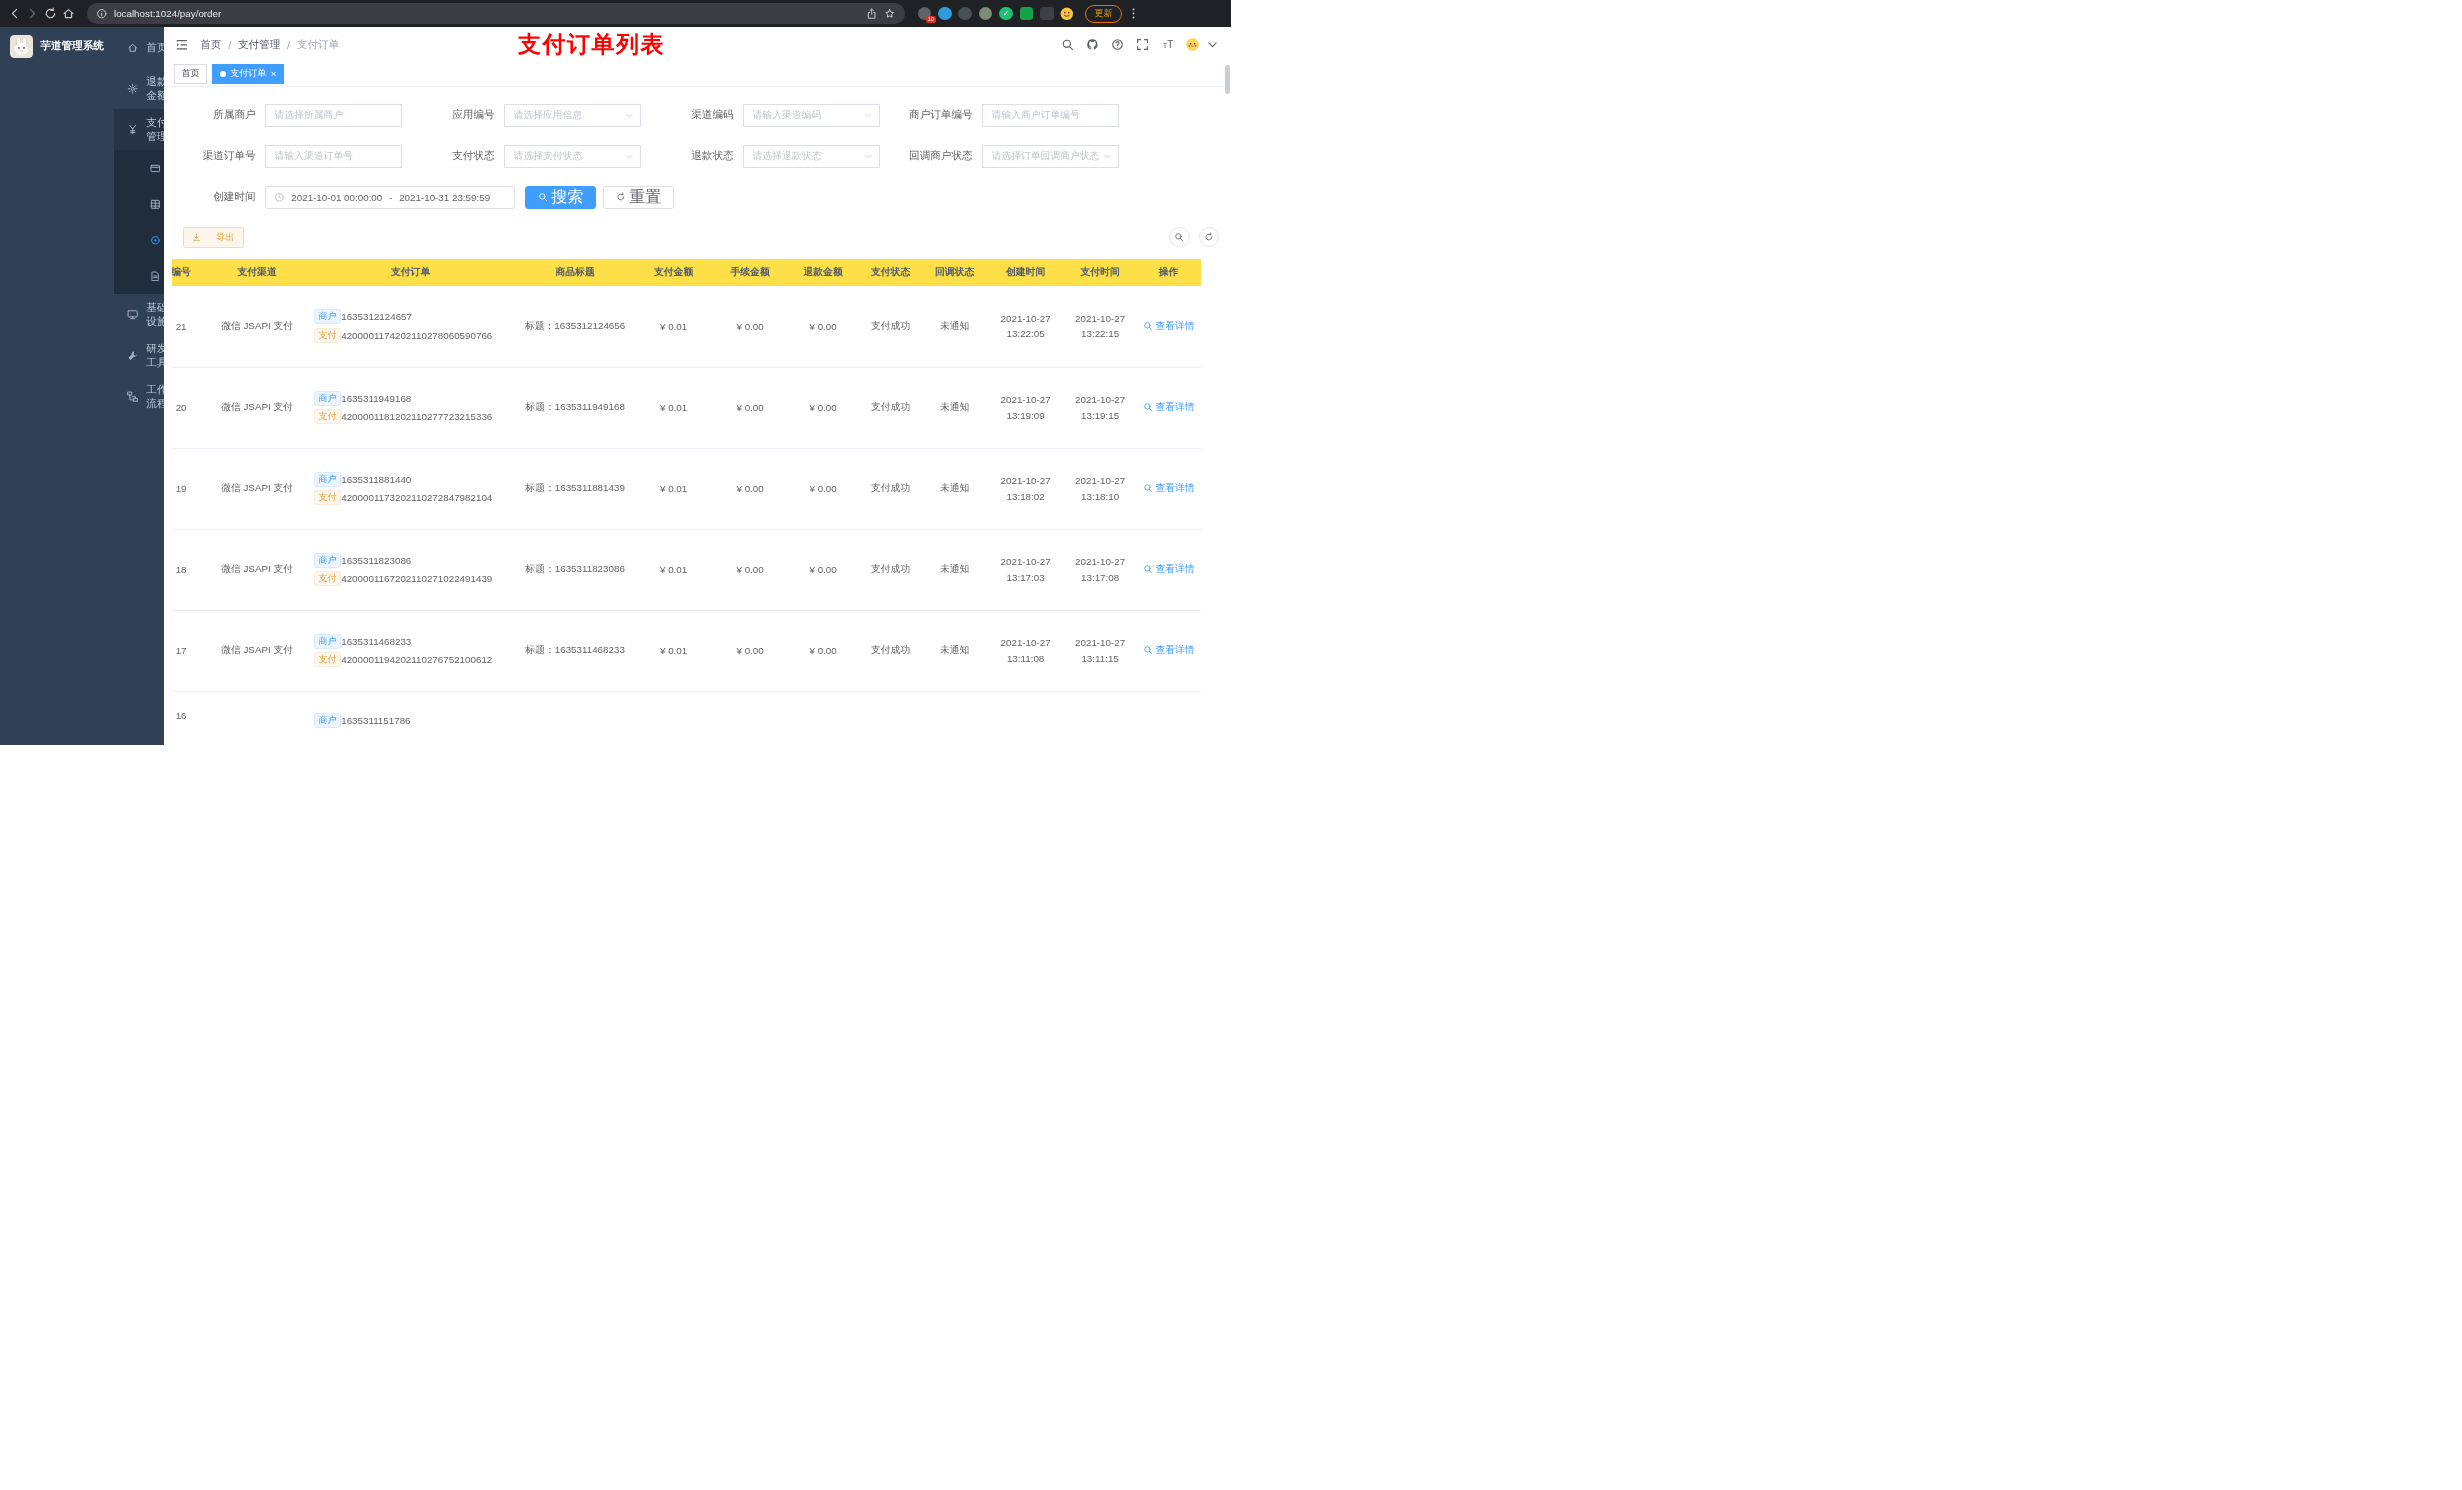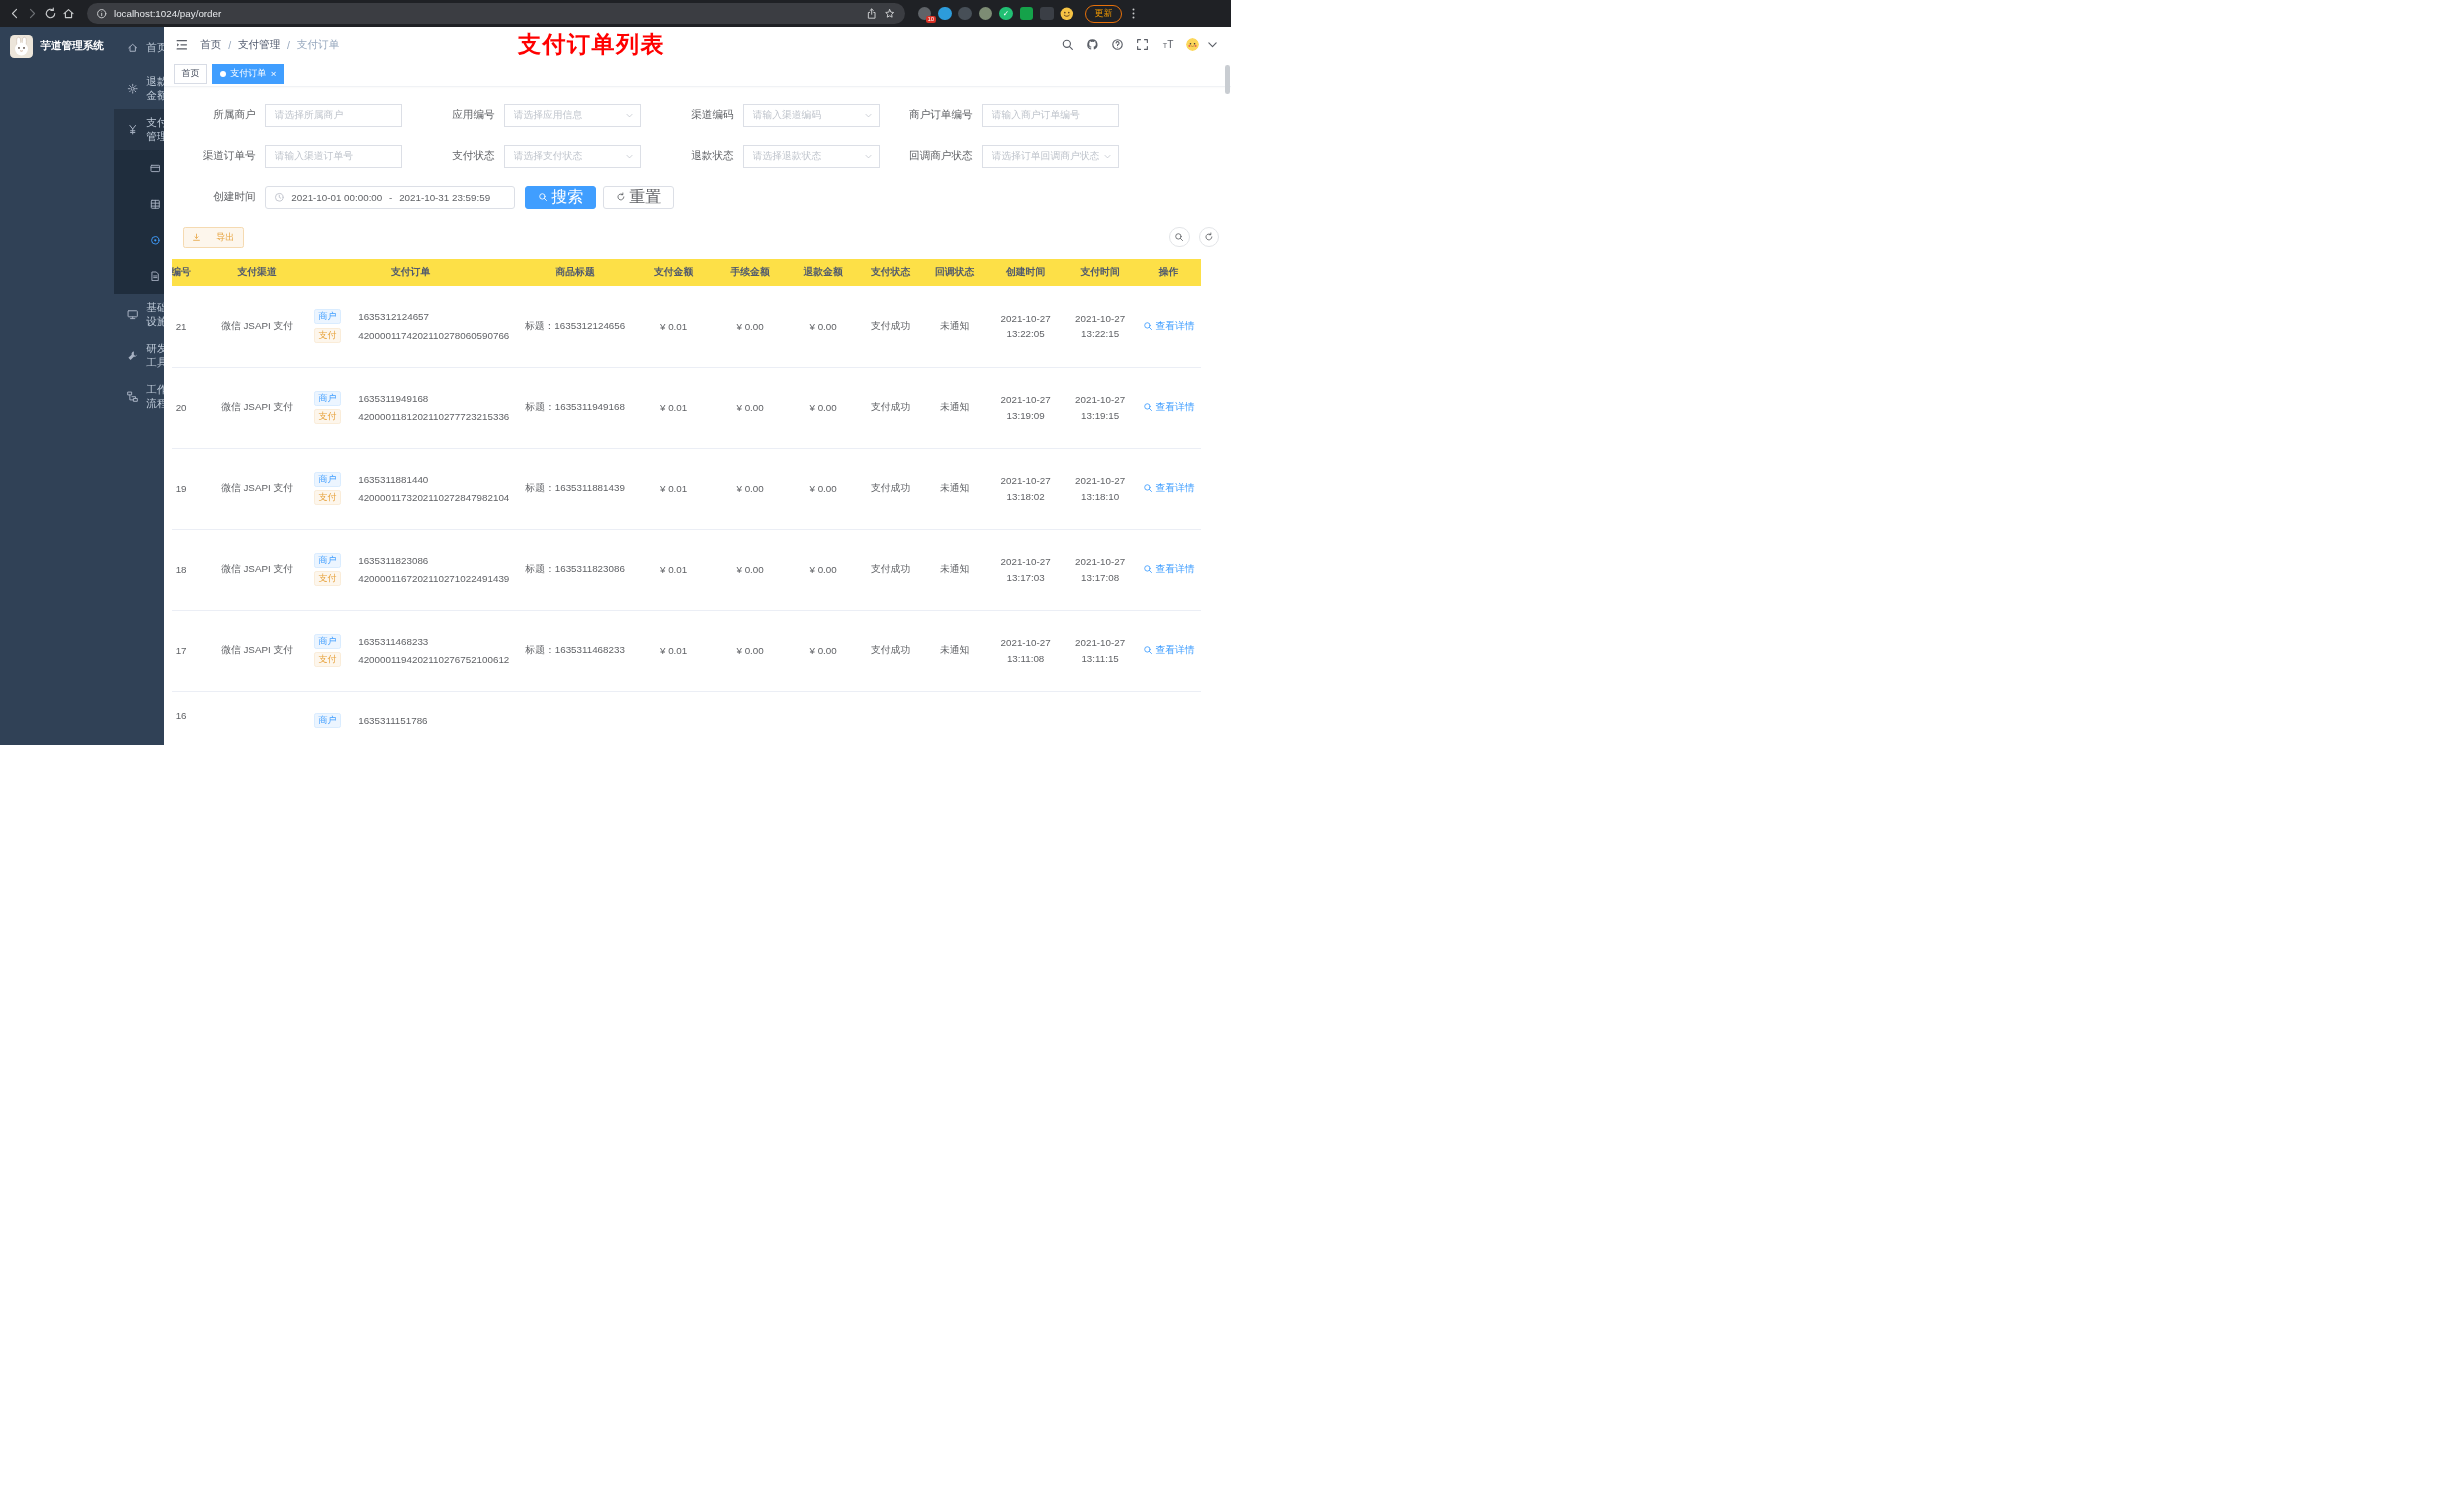--- a/index.html
+++ b/index.html
@@ -81,21 +81,21 @@
 .circle-btn{width:20.4px;height:20.4px;border-radius:50%;border:0.8px solid #e3e5e8;display:inline-flex;align-items:center;justify-content:center;color:#606266;cursor:pointer}
 .circle-btn .icon{width:9.8px;height:9.8px}
 
 
 .table-clip{overflow:hidden}
 table{border-collapse:collapse;table-layout:fixed;width:1047px;margin-left:-19px;font-size:9.8px;color:#606266}
 thead th{background:#fde047;height:27px;font-weight:700;color:#515a6e;font-size:9.8px;padding:0 3px;text-align:center;white-space:nowrap}
 tbody td{border-bottom:0.8px solid #ebeef5;height:81px;text-align:center;vertical-align:middle;padding:0 3px}
 tbody tr.partial td{border-bottom:none;height:114px;vertical-align:top;padding-top:18px}
 .order-cell{text-align:left !important;padding-left:9px !important}
-.order-line{display:flex;align-items:center;gap:17px;margin:3.8px 0}
+.order-line{display:flex;align-items:center;gap:0;margin:3.8px 0}
 .tag{height:15px;padding:0 3.8px;border-radius:2.3px;font-size:9px;display:inline-flex;align-items:center;flex:none}
 .tag-merchant{color:#409eff;background:#ecf5ff;border:0.8px solid #d9ecff}
 .tag-pay{color:#e6a23c;background:#fdf6ec;border:0.8px solid #faecd8}
 .order-no{white-space:nowrap}
 .date-cell div{line-height:1.55}
 .action{color:#409eff;display:inline-flex;align-items:center;gap:3px;cursor:pointer;white-space:nowrap}
 .action .icon{width:9.8px;height:9.8px}
 </style>
 </head>
 <body>

